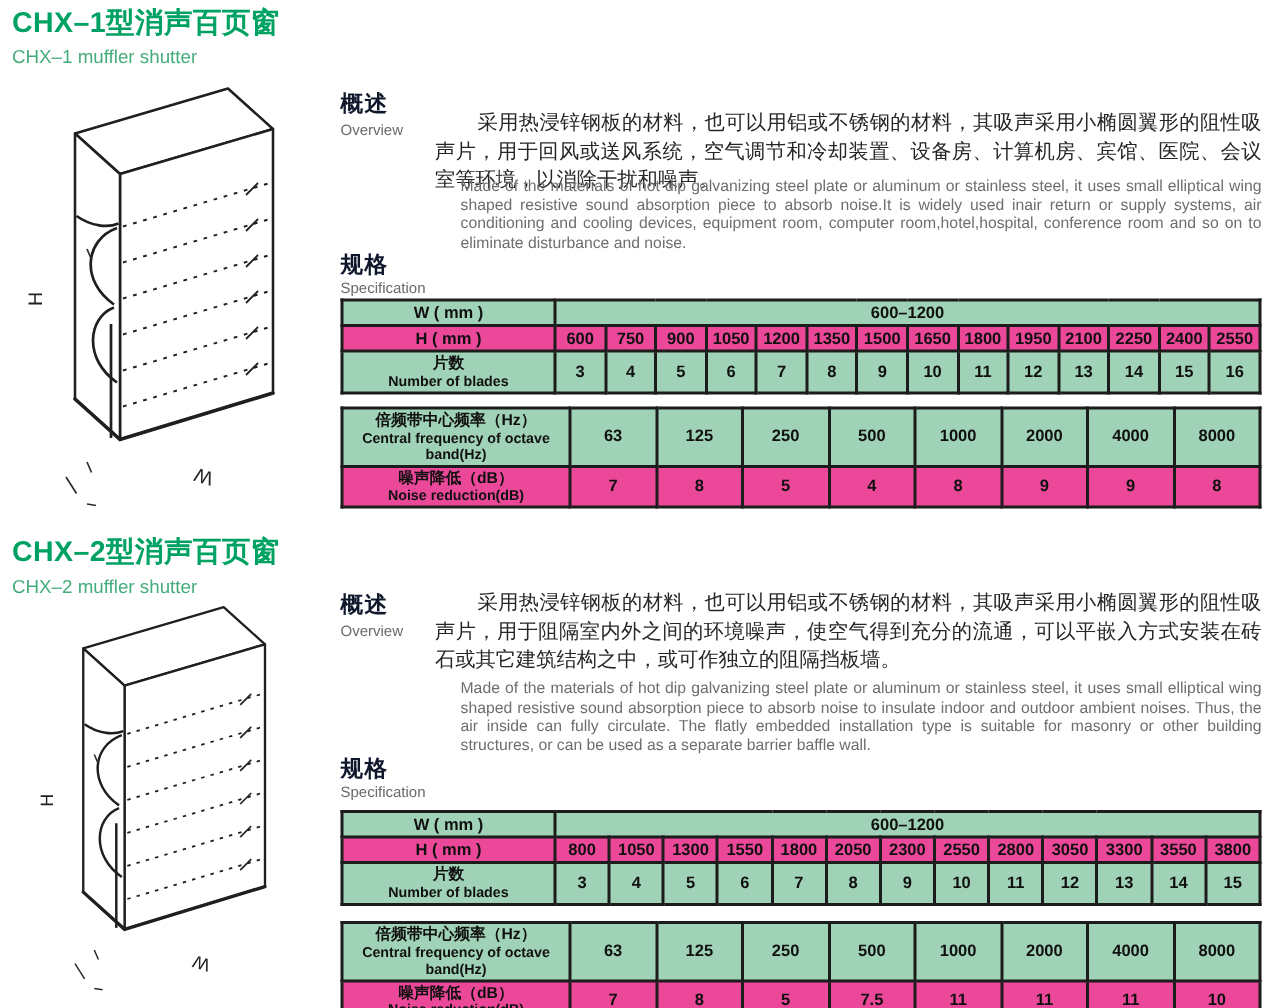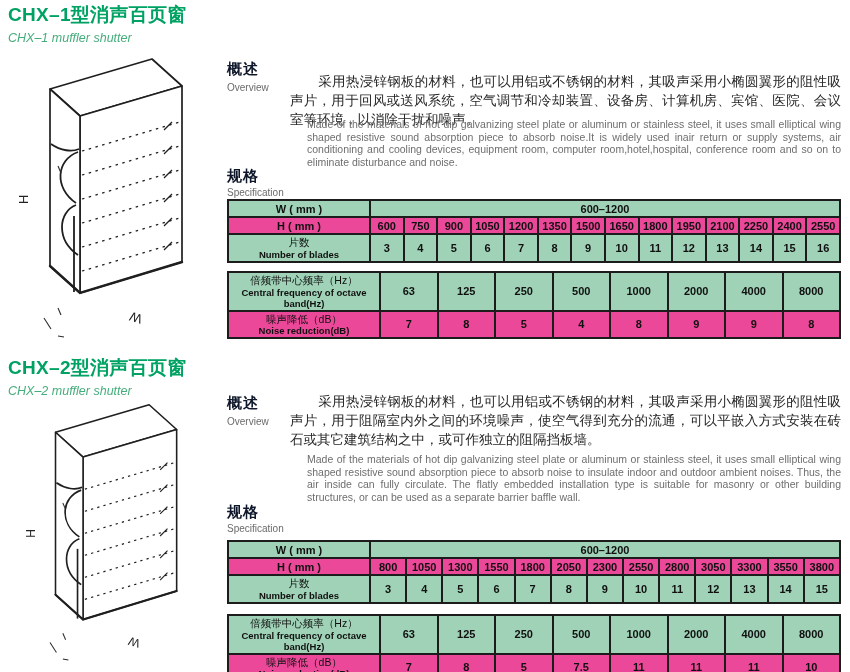--- a/index.html
+++ b/index.html
@@ -3,40 +3,40 @@
 <meta charset="utf-8">
 <style>
   * { margin:0; padding:0; box-sizing:border-box; }
   html,body { width:850px; height:672px; }
   body {
     position:relative; overflow:hidden; background:#ffffff;
     font-family:"Liberation Sans","DejaVu Sans",sans-serif;
   }
   .abs { position:absolute; }
   .sec-title { font-size:19px; font-weight:bold; color:var(--title-green,#00a263); letter-spacing:.3px; }
-  .sec-subtitle { font-size:12.5px; color:var(--subtitle-green,#45ad7c);font-style:italic; }
+  .sec-subtitle { font-size:12.5px; color:var(--subtitle-green,#45ad7c); }
   .h-cn { font-size:15px; font-weight:bold; color:#0f172a; letter-spacing:1px; }
   .h-en { font-size:10px; color:#6a6a6a; }
   .p-cn { font-size:13.5px; line-height:19px; color:#262626; text-align:justify; text-indent:2.1em; }
   .p-en { font-size:10.5px; line-height:12.5px; color:#6e6e6e; text-align:justify; }
   .fig svg { width:100%; height:100%; display:block; }
 
   table.spec-table { position:absolute; border-collapse:collapse; table-layout:fixed; width:614px; }
   table.spec-table td {
     border:2px solid var(--table-border,#1c1c1c);
     text-align:center; vertical-align:middle;
     font-weight:bold; color:#101010; font-size:11px; padding:1px 0;
   }
   td.green { background:var(--cell-green,#9fd2b6); }
   td.white { background:#ec4899; }
   col.c-head { width:142px; }
   col.c-head-wide { width:152px; }
   .size-table .r1 td { height:17px; }
   .noise-table td { height:26px; }
-  .cell-cn { font-size:10.5px; line-height:12.5px; font-weight:normal; }
+  .cell-cn { font-size:10.5px; line-height:12.5px; font-weight:bold; }
   .cell-en { font-size:9.5px; line-height:11px; font-weight:bold; }
 </style>
 </head>
 <body>
 
 <div class="abs sec-title" style="left:8px; top:2px;">CHX–1型消声百页窗</div>
 <div class="abs sec-subtitle" style="left:8px; top:31px;">CHX–1 muffler shutter</div>
 
 <div class="abs fig" style="left:14px; top:56px; width:206px; height:292px;">
   <svg viewBox="0 0 206 292" preserveAspectRatio="xMidYMid meet">

